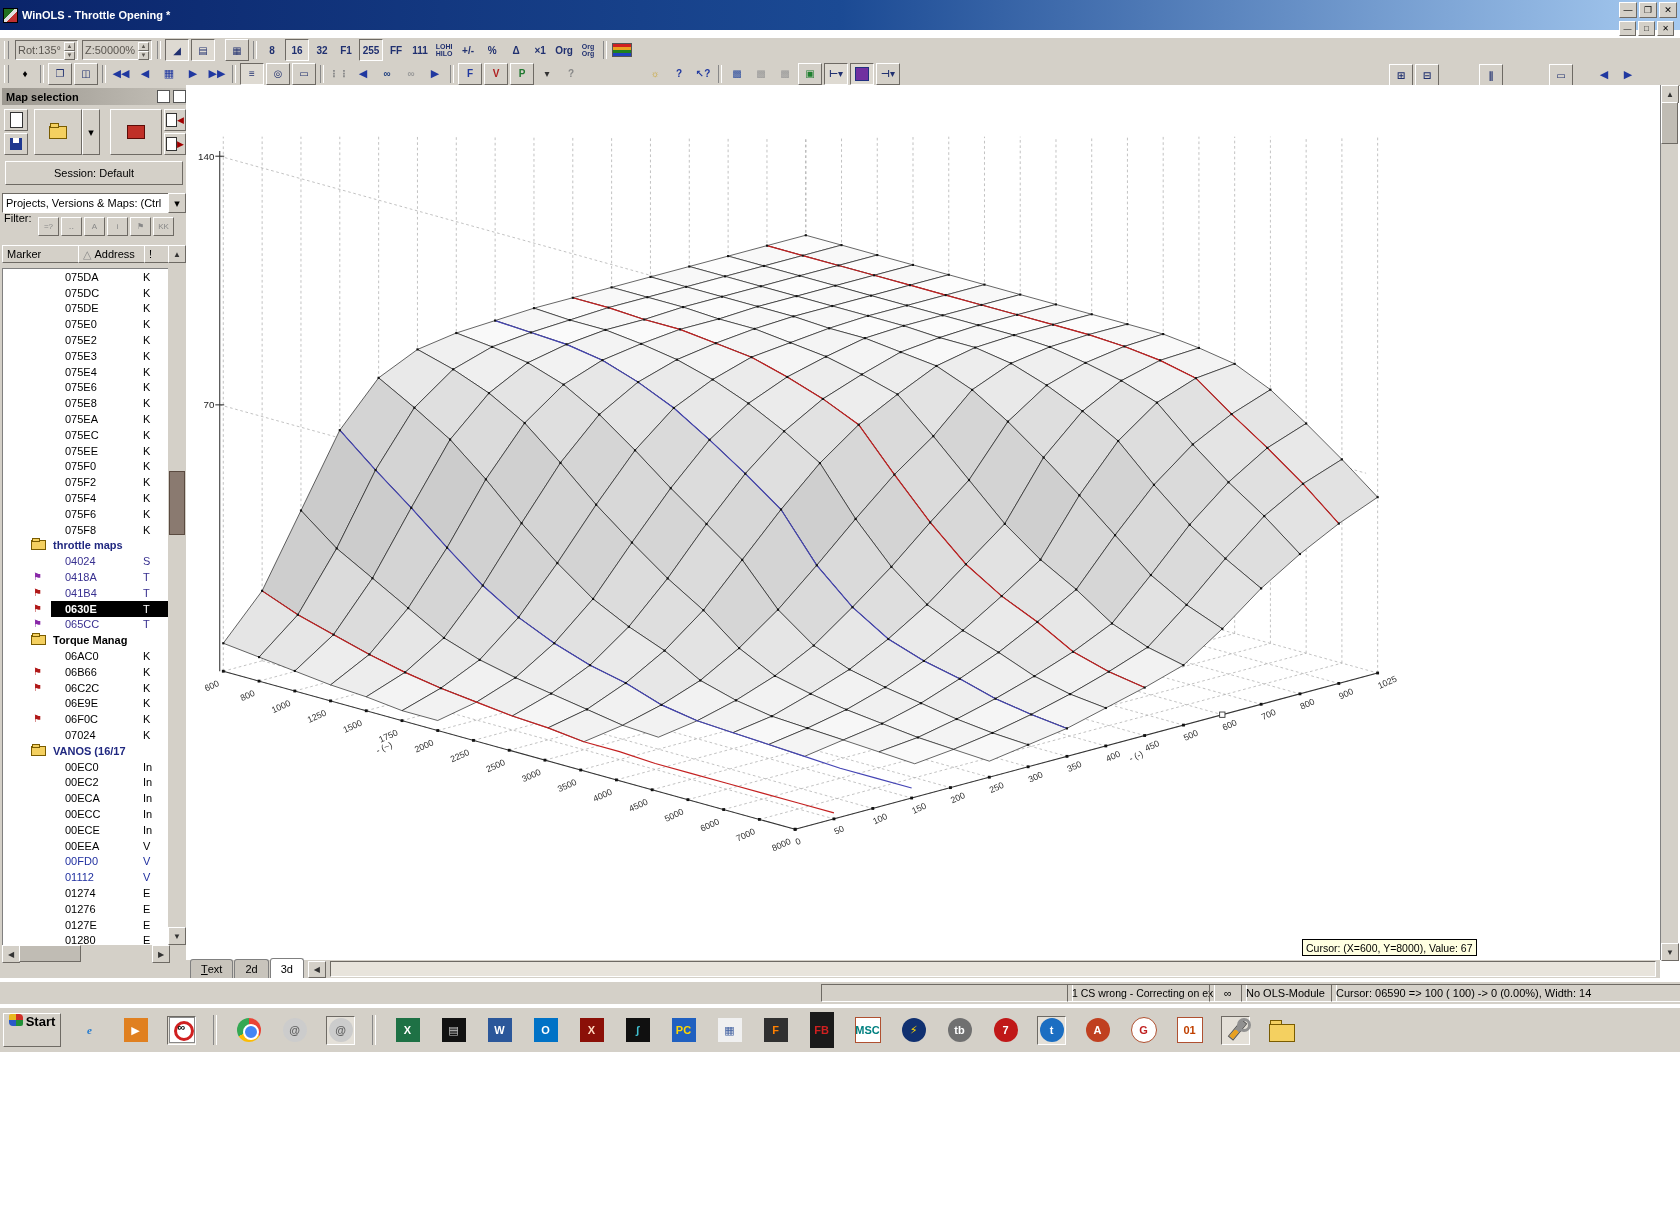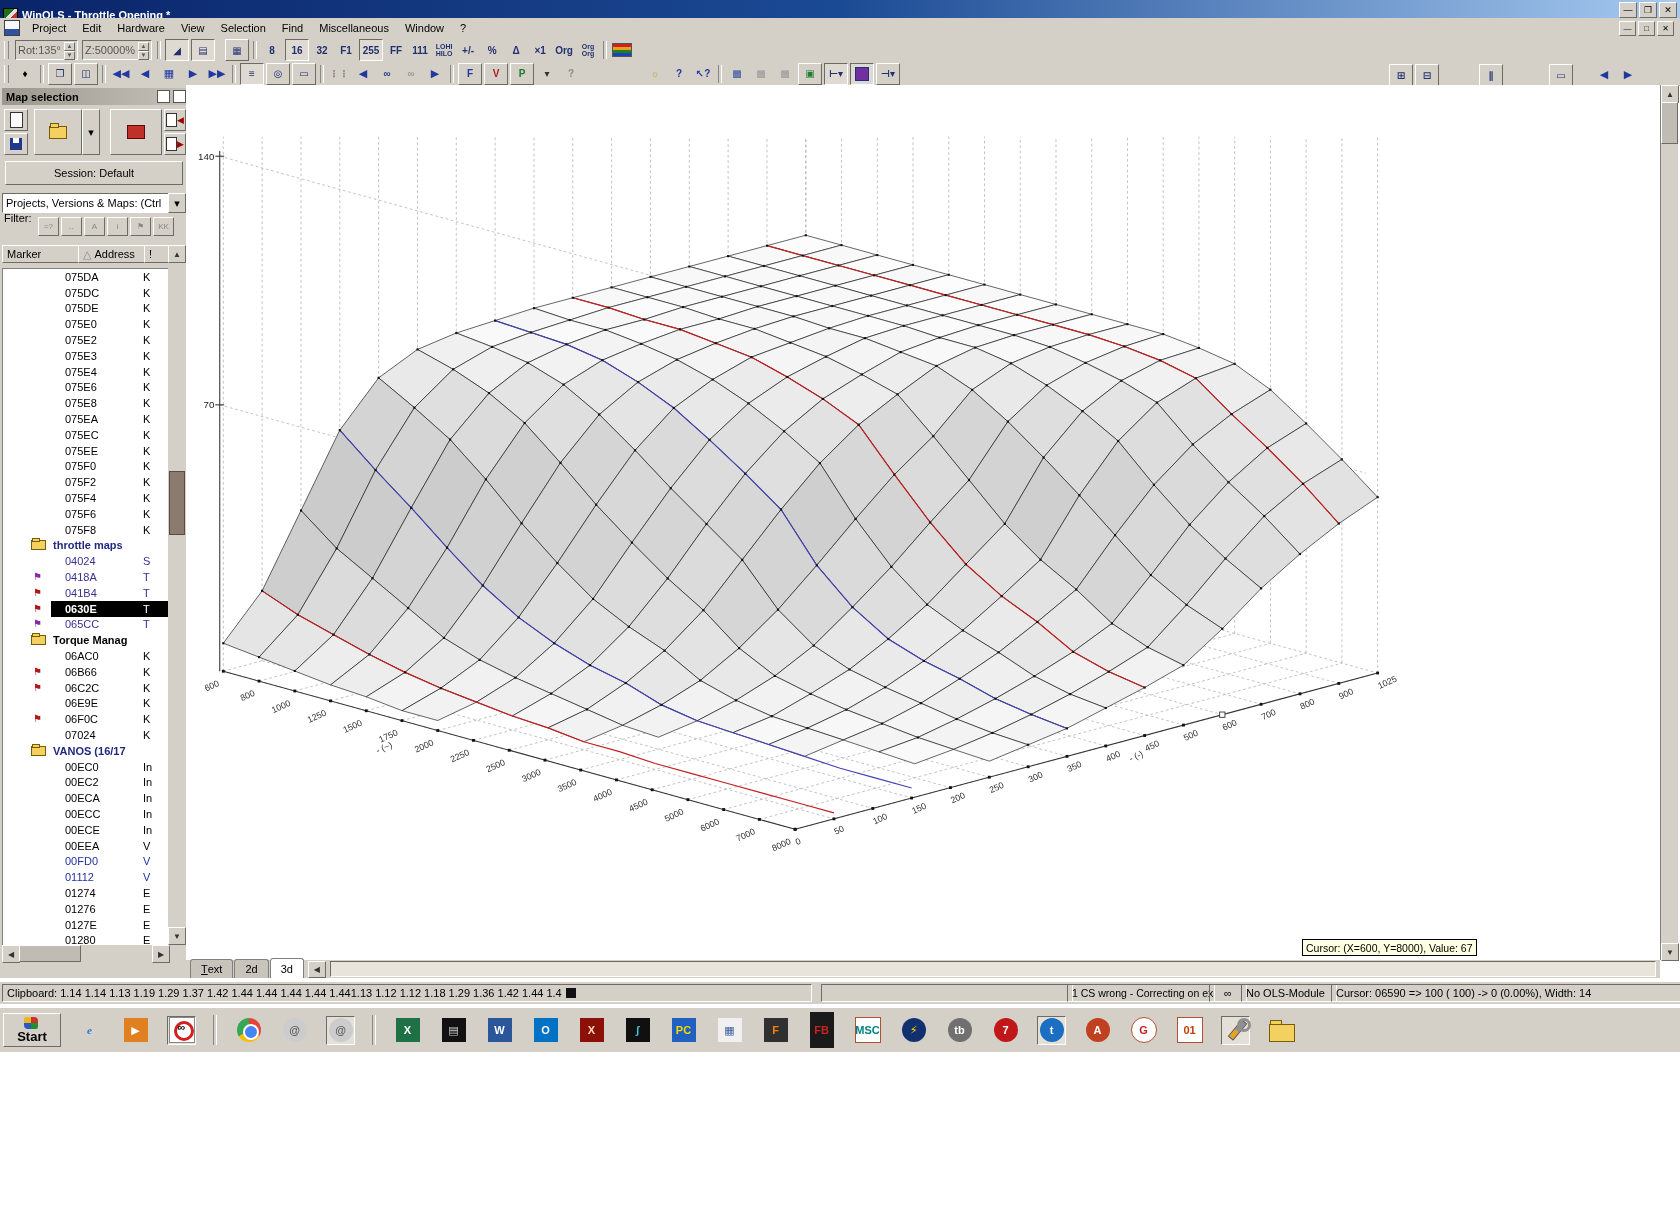--- a/index.html
+++ b/index.html
@@ -83,21 +83,21 @@
   svg text.zlbl{font-family:"Liberation Sans",sans-serif;font-size:11px;fill:#222;}
   svg .dash{stroke:#a8a8a8;stroke-width:0.8;stroke-dasharray:3,3;fill:none;}
   svg .ax{stroke:#333;stroke-width:1.2;fill:none;}
 
   
   #statusbar{left:0;top:981px;width:1680px;height:22px;background:#d4d0c8;border-top:1px solid #fff;}
   .sseg{position:absolute;top:2px;height:16px;border:1px solid;border-color:#6e6a64 #fff #fff #6e6a64;display:flex;align-items:center;padding:0 4px;overflow:hidden;white-space:nowrap;}
 
   
   #taskbar{left:0;top:1006px;width:1680px;height:44px;background:#d4d0c8;border-top:2px solid #fff;display:flex;align-items:center;}
-  #startbtn{width:56px;height:32px;margin-left:3px;display:flex;align-items:center;justify-content:center;font-weight:bold;font-size:13px;flex-direction:column;}
+  #startbtn{width:56px;height:32px;margin-left:3px;display:flex;justify-content:center;font-weight:bold;font-size:13px;}
   .winflag{width:14px;height:12px;margin-right:3px;background:
      conic-gradient(#d03028 0 25%, #209038 0 50%, #2858c8 0 75%, #e8b820 0);border-radius:2px 4px 2px 4px;}
   #qlaunch{display:flex;align-items:center;margin-left:14px;gap:17px;}
   .qicon{width:27px;height:27px;display:flex;align-items:center;justify-content:center;font-weight:bold;position:relative;border:1px solid transparent;}
   .qicon.pressed{border:1px solid;border-color:#6e6a64 #fff #fff #6e6a64;background:#e4e0d8;}
   .qsep{width:2px;height:30px;border-left:1px solid #888;border-right:1px solid #fff;}
 
   .chrome-ic{width:24px;height:24px;border-radius:50%;background:conic-gradient(#ea4335 0 33%,#fbbc05 0 66%,#34a853 0);position:relative;}
   .chrome-ic:before{content:"";position:absolute;left:6px;top:6px;width:12px;height:12px;border-radius:50%;background:#4285f4;border:2px solid #fff;}
   .sign-ic{width:24px;height:24px;background:#fff;border:1px solid #888;position:relative;}
@@ -117,24 +117,20 @@
   <div id="titlebar" class="abs">
     <span class="appicon"></span>
     <span class="ttext">WinOLS - Throttle Opening *</span>
     <span id="cap-group">
       <span class="capbtn raised cc">—</span>
       <span class="capbtn raised cc">❐</span>
       <span class="capbtn raised cc">✕</span>
     </span>
   </div>
 
-  <div id="menubar" class="abs">
-    <span class="docicon"></span>
-    <span id="menu-items"><span class="menuitem">Project</span><span class="menuitem">Edit</span><span class="menuitem">Hardware</span><span class="menuitem">View</span><span class="menuitem">Selection</span><span class="menuitem">Find</span><span class="menuitem">Miscellaneous</span><span class="menuitem">Window</span><span class="menuitem">?</span></span>
-  </div>
   <span id="mdi-group">
     <span class="mdibtn raised cc">—</span>
     <span class="mdibtn raised cc">□</span>
     <span class="mdibtn raised cc">✕</span>
   </span>
 
   <div id="toolbar1" class="abs">
     <span class="grip"></span>
     <span class="spinbox">
       <span>Rot:135°</span>
@@ -1104,24 +1100,20 @@
     <span id="tab-items" style="display:flex;align-items:flex-end;">
         <span class="tab cc"><span class="u">T</span>ext</span>
         <span class="tab cc">2d</span>
         <span class="tab cc active">3d</span>
       </span>
     <span class="sbtn raised cc" style="height:15px;margin-left:3px;">◀</span>
     <span id="tabsb"></span>
   </div>
 
   <div id="statusbar" class="abs">
-    <div class="sseg" style="left:2px;width:800px;">
-      <span>Clipboard: 1.14 1.14 1.13 1.19 1.29 1.37 1.42 1.44 1.44 1.44 1.44 1.441.13 1.12 1.12 1.18 1.29 1.36 1.42 1.44 1.4</span>
-      <span style="display:inline-block;width:10px;height:10px;background:#111;margin-left:4px;flex:none;"></span>
-    </div>
     <div class="sseg" style="left:821px;width:242px;"></div>
     <div class="sseg" style="left:1067px;width:138px;">
         <span style="font-size:10.5px;">1 CS wrong - Correcting on export</span>
       </div>
     <div class="sseg cc" style="left:1209px;width:28px;">∞</div>
     <div class="sseg" style="left:1241px;width:86px;">
         <span>No OLS-Module</span>
       </div>
     <div class="sseg" style="left:1331px;width:344px;">
         <span>Cursor: 06590 =&gt;   100 (  100) -&gt;     0 (0.00%), Width: 14</span>

